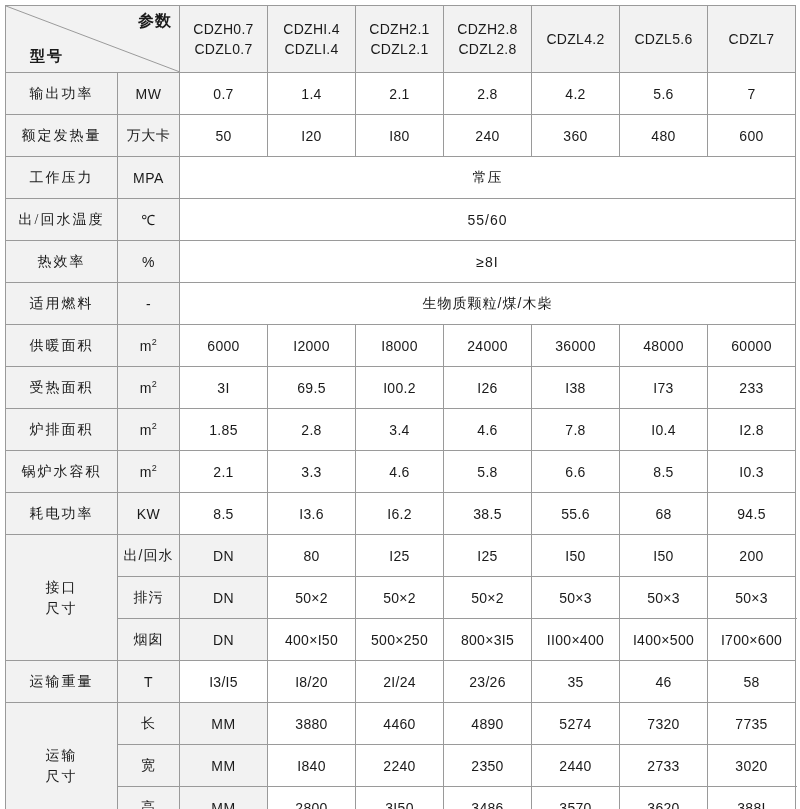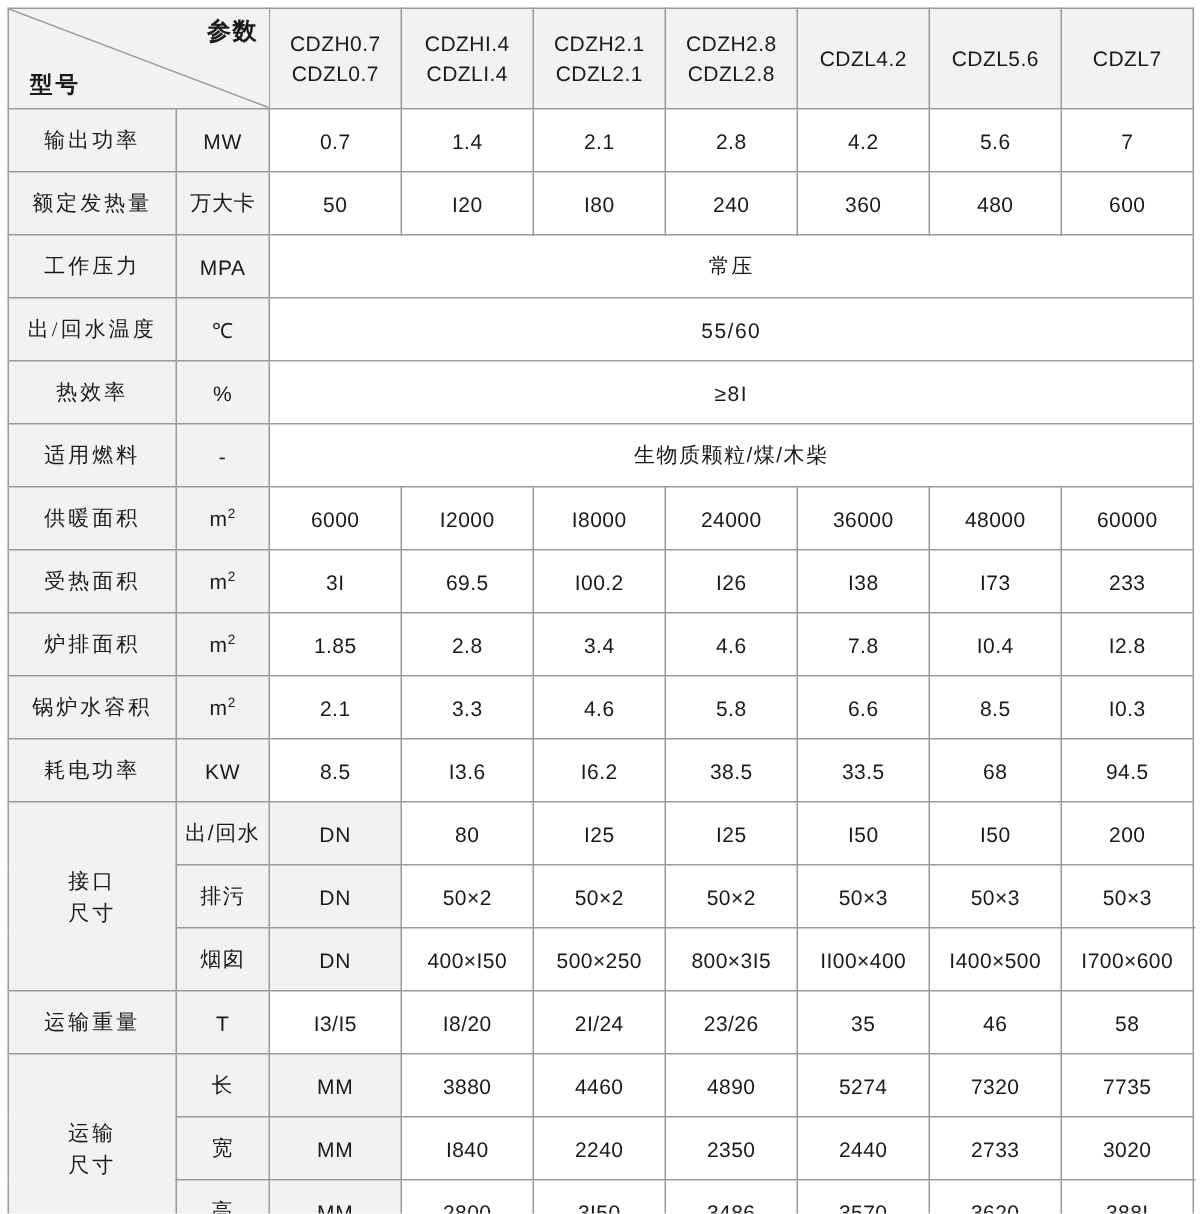--- a/index.html
+++ b/index.html
@@ -44,21 +44,21 @@
   .hdr-corner .p-label {
     position: absolute;
     right: 7px;
     top: 5px;
     font-size: 16px;
     font-weight: bold;
     letter-spacing: 1px;
   }
   .hdr-corner .m-label {
     position: absolute;
-    left: 14px;
+    left: 24px;
     bottom: 6px;
     font-size: 15px;
     font-weight: bold;
     letter-spacing: 2px;
   }
   .model-col {
     background: #f2f2f2 !important;
     font-size: 13.5px;
     line-height: 1.45;
     letter-spacing: 0.3px;
@@ -235,21 +235,21 @@
       <td class="val">I0.3</td>
     </tr>
 
     <tr>
       <td class="rowname">耗电功率</td>
       <td class="unit">KW</td>
       <td class="val">8.5</td>
       <td class="val">I3.6</td>
       <td class="val">I6.2</td>
       <td class="val">38.5</td>
-      <td class="val">33.5</td>
+      <td class="val">55.6</td>
       <td class="val">68</td>
       <td class="val">94.5</td>
     </tr>
 
     <tr>
       <td class="rowname-tall" rowspan="3" style="width: 52px; white-space: pre-line;">接口
 尺寸</td>
       <td class="sub">出/回水</td>
       <td class="unit">DN</td>
       <td class="val">80</td>

